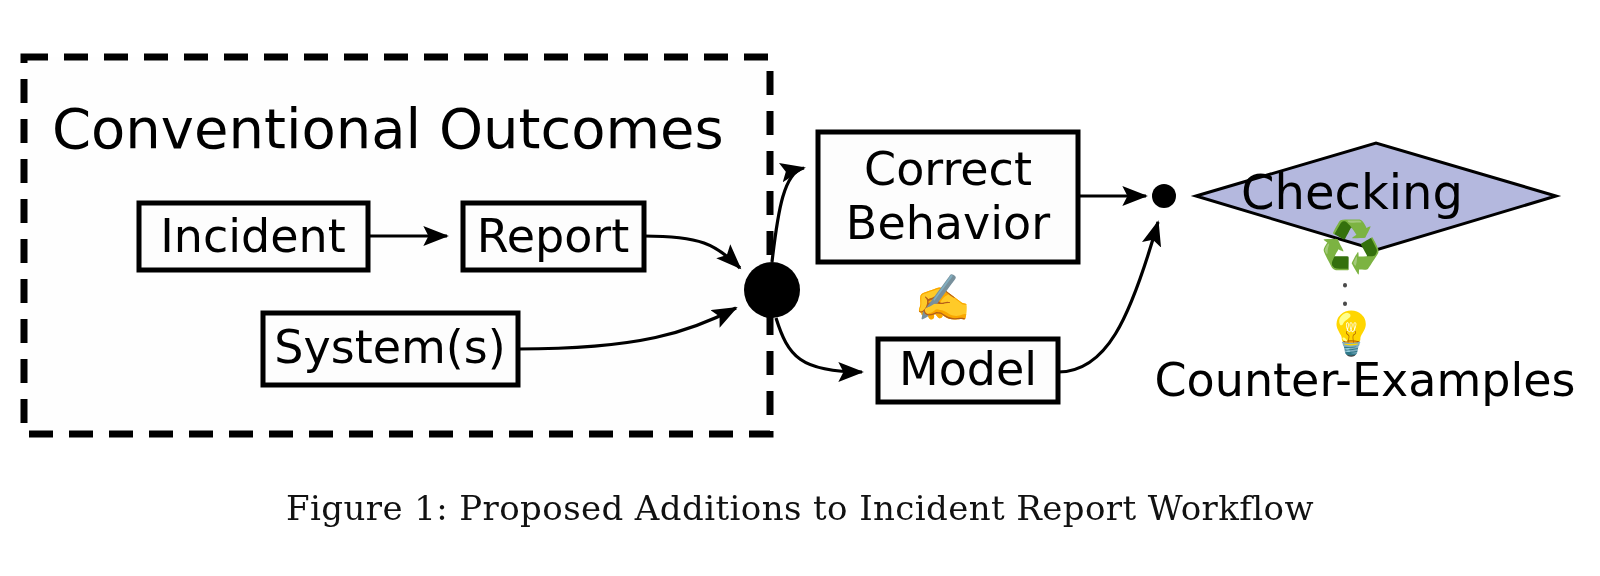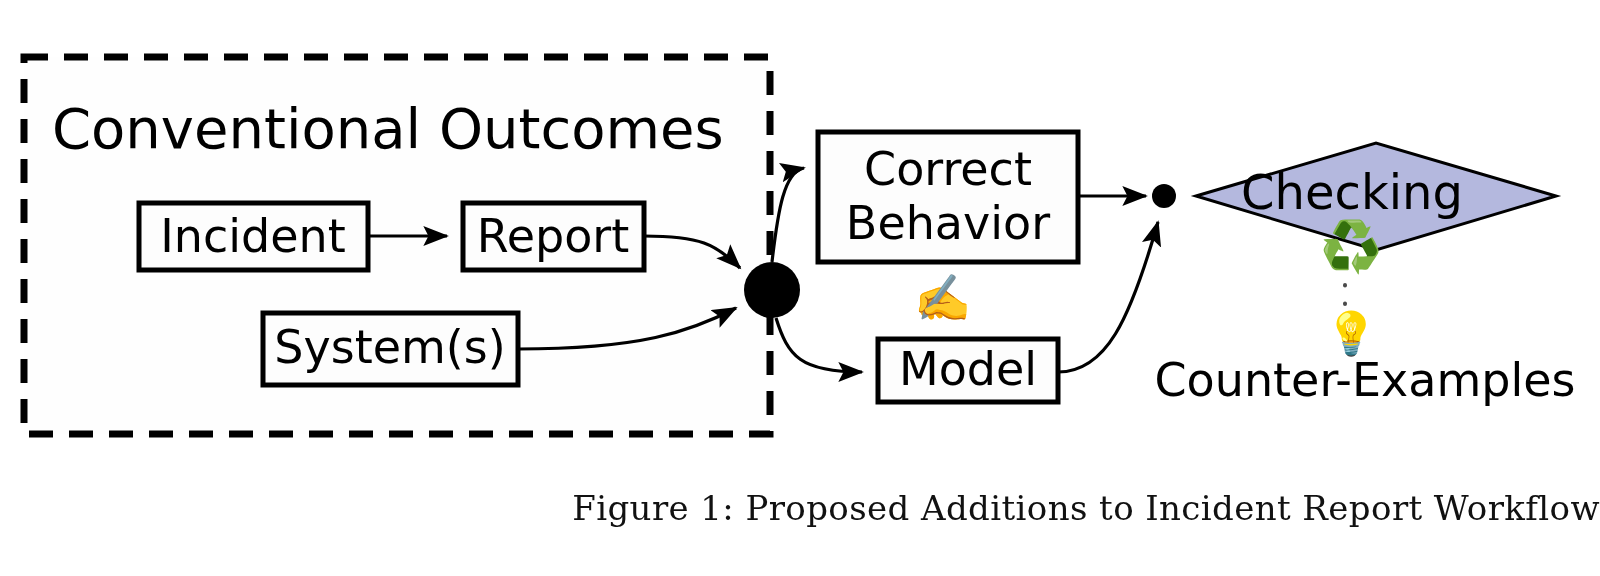--- a/index.html
+++ b/index.html
@@ -73,21 +73,21 @@
     position: absolute;
     font-family: "DejaVu Sans", sans-serif;
     line-height: 1;
     user-select: none;
   }
   #caption {
     position: absolute;
     left: 0;
     top: 488px;
     width: 1600px;
-    text-align: right;
+    text-align: center;
     font-family: "DejaVu Serif", serif;
     font-size: 34px;
     color: #111111;
     letter-spacing: 0.4px;
   }
   .outside-label {
     font-family: "DejaVu Sans", sans-serif;
     fill: #000000;
     font-size: 46px;
     text-anchor: middle;

